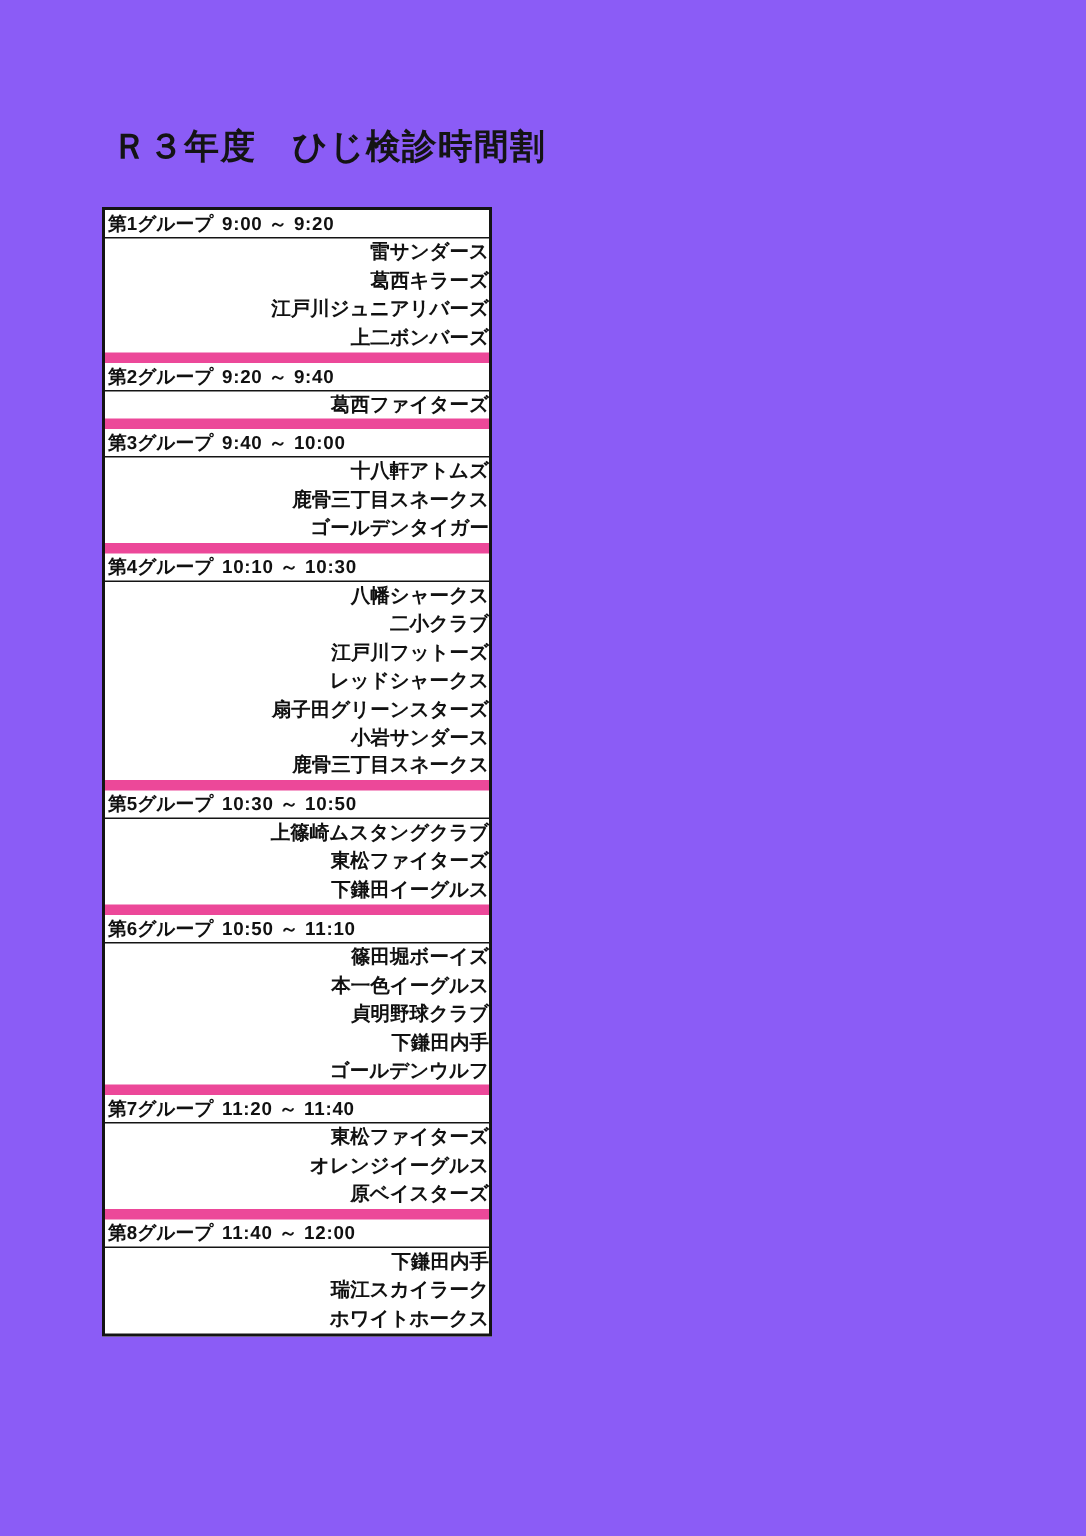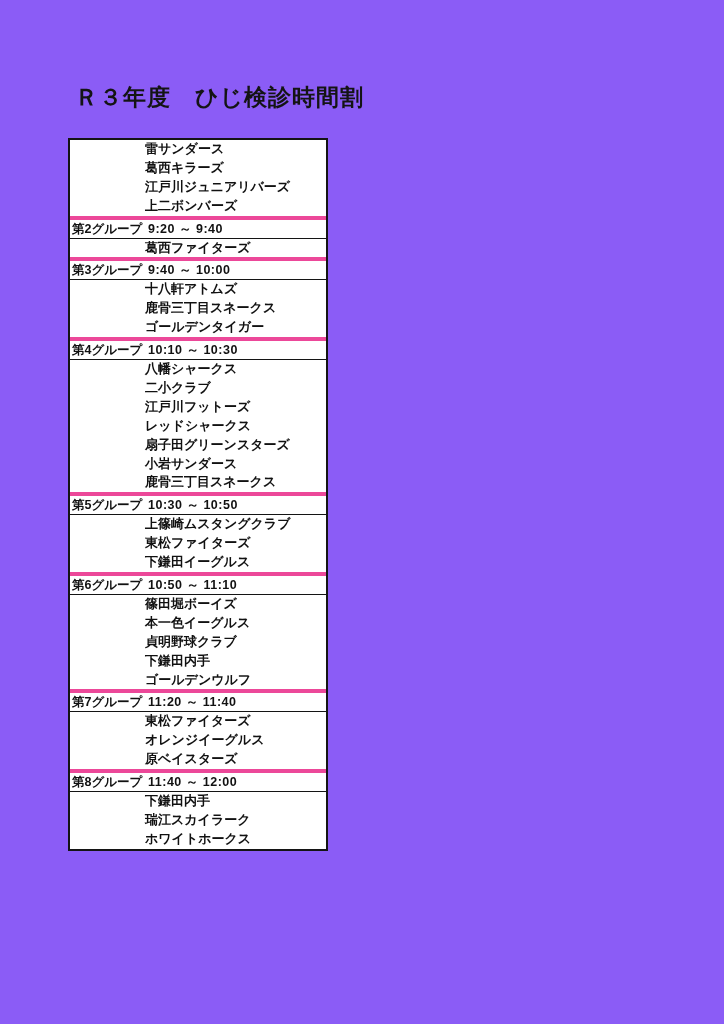--- a/index.html
+++ b/index.html
@@ -40,52 +40,57 @@
     align-items: center;
     height: 18px;
     line-height: 18px;
     border-bottom: 1.5px solid #141414;
     font-size: 12.5px;
     font-weight: bold;
     white-space: nowrap;
     overflow: hidden;
   }
   .group-header:not(:first-child) {
-    border-top: 4px solid #ec4899;
+    border-top: 7px solid #ec4899;
   }
   .group-label {
     display: inline-block;
     padding-left: 2px;
     width: 76px;
     flex: 0 0 auto;
   }
   .group-time {
     display: inline-block;
     letter-spacing: 0.5px;
   }
   .teams {
     padding: 0;
+    text-align: right;
   }
   .team-row {
     height: 18.9px;
     line-height: 18.9px;
     padding-left: 75px;
     font-size: 13px;
     font-weight: bold;
     white-space: nowrap;
     overflow: hidden;
   }
 </style>
 </head>
 <body>
 
 <div class="page">
   <div class="doc-title">Ｒ３年度　ひじ検診時間割</div>
 
   <div class="schedule-table">
+      <div class="group-header">
+        <span class="group-label">第1グループ</span>
+        <span class="group-time">9:00 ～ 9:20</span>
+      </div>
       <div class="teams">
         <div class="team-row">雷サンダース</div>
         <div class="team-row">葛西キラーズ</div>
         <div class="team-row">江戸川ジュニアリバーズ</div>
         <div class="team-row">上二ボンバーズ</div>
       </div>
       <div class="group-header">
         <span class="group-label">第2グループ</span>
         <span class="group-time">9:20 ～ 9:40</span>
       </div>

